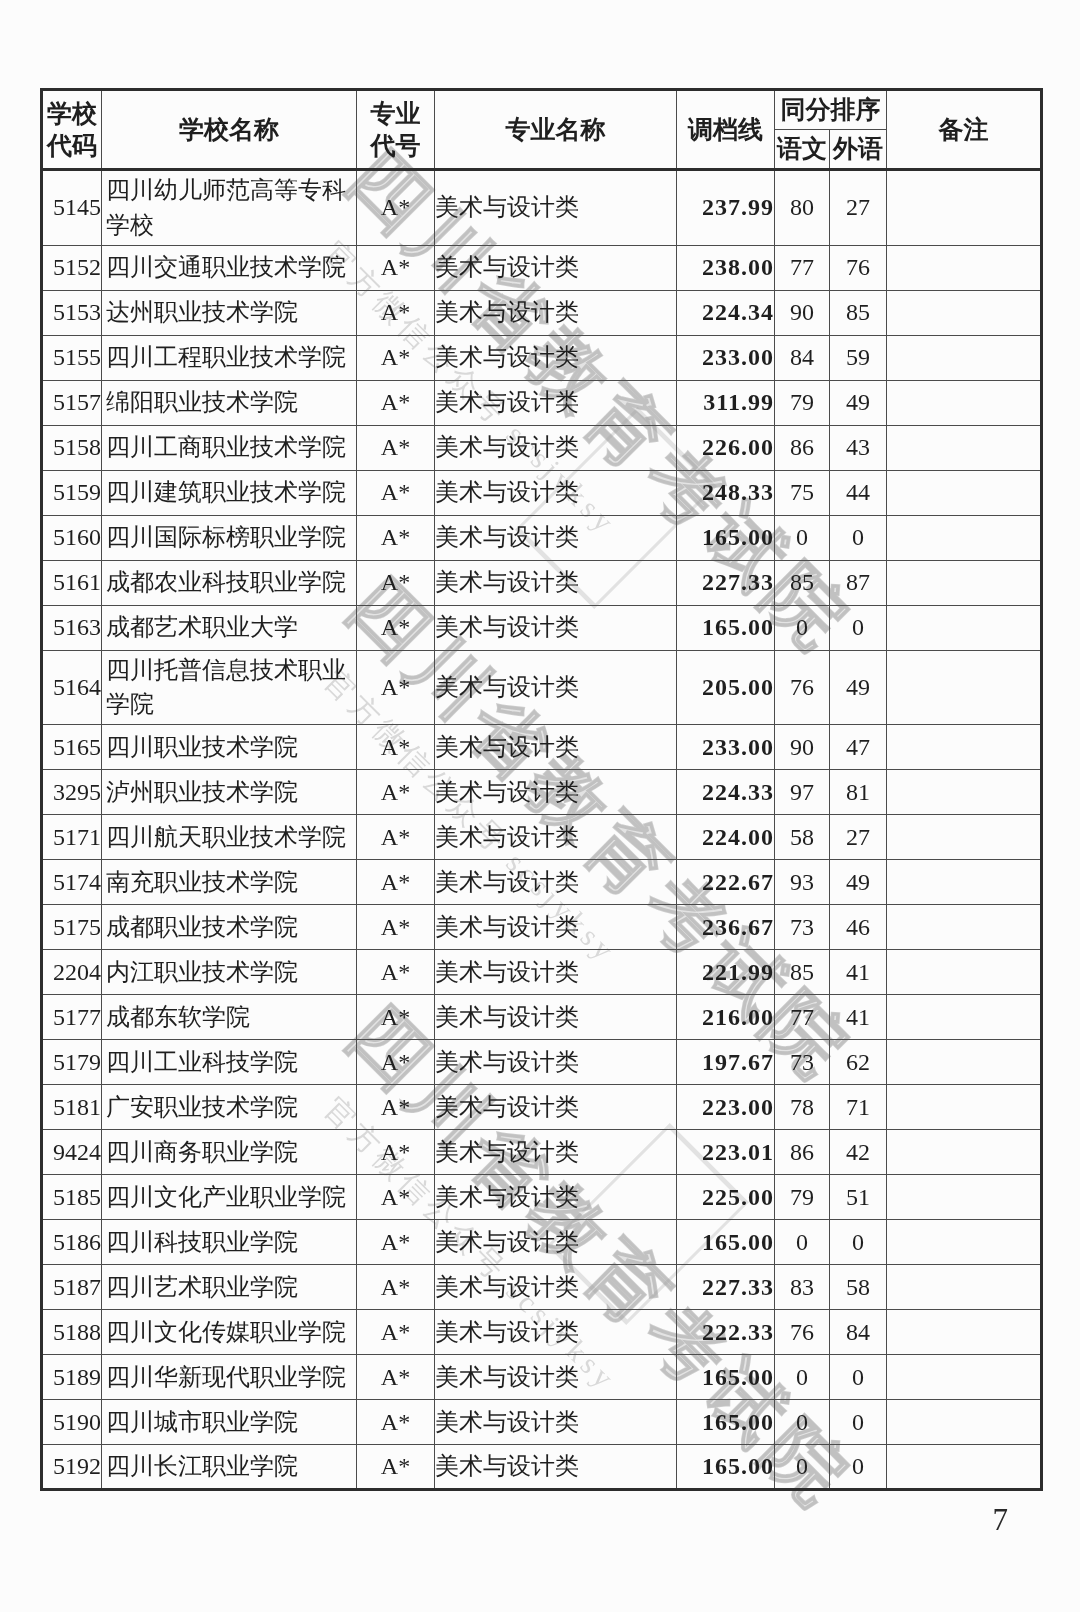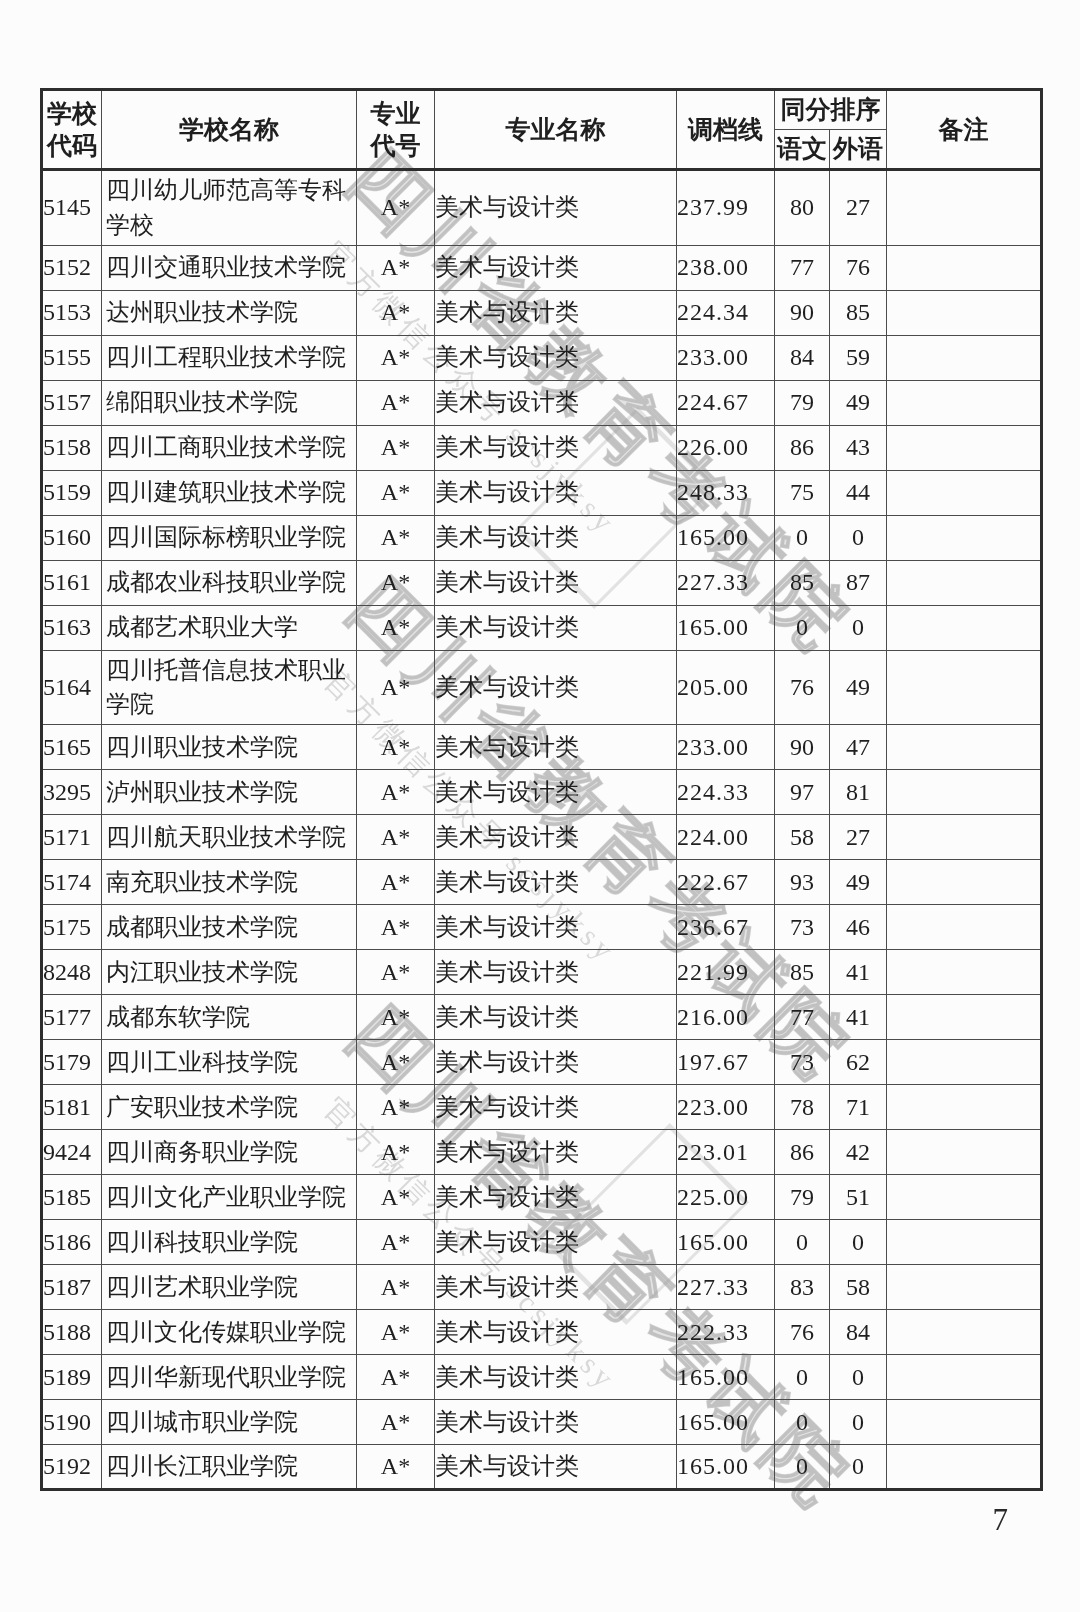--- a/index.html
+++ b/index.html
@@ -72,25 +72,25 @@
   }
   .score-table thead { border-bottom: 3px solid #2d2d2d; }
   .score-table thead tr:nth-child(1) th { height: 40px; }
   .score-table thead tr:nth-child(2) th { height: 40px; }
   .score-table tbody tr { height: 45px; }
   .score-table tbody td {
     font-size: 24px;
     vertical-align: middle;
     line-height: 1.45;
   }
-  td.c-code   { text-align: left; }
+  td.c-code   { text-align: right; }
   td.c-school { text-align: left; padding: 2px 2px 2px 4px; font-family: Liberation Serif, serif; }
   td.c-mcode  { text-align: center; }
   td.c-major  { text-align: left; }
-  td.c-score  { text-align: left; font-weight: 400; letter-spacing: 1px; }
+  td.c-score  { text-align: right; font-weight: 700; letter-spacing: 1px; }
   td.c-chn, td.c-fl { text-align: center; }
   td.c-remark { }
 
   
   .page-number {
     position: absolute;
     right: 72px;
     top: 1502px;
     font-size: 31px;
     color: #2a2a2a;
@@ -185,21 +185,21 @@
     <td class="c-score">233.00</td>
     <td class="c-chn">84</td>
     <td class="c-fl">59</td>
     <td class="c-remark"></td>
   </tr>
         <tr>
     <td class="c-code">5157</td>
     <td class="c-school">绵阳职业技术学院</td>
     <td class="c-mcode">A*</td>
     <td class="c-major">美术与设计类</td>
-    <td class="c-score">224.67</td>
+    <td class="c-score">311.99</td>
     <td class="c-chn">79</td>
     <td class="c-fl">49</td>
     <td class="c-remark"></td>
   </tr>
         <tr>
     <td class="c-code">5158</td>
     <td class="c-school">四川工商职业技术学院</td>
     <td class="c-mcode">A*</td>
     <td class="c-major">美术与设计类</td>
     <td class="c-score">226.00</td>
@@ -301,21 +301,21 @@
     <td class="c-code">5175</td>
     <td class="c-school">成都职业技术学院</td>
     <td class="c-mcode">A*</td>
     <td class="c-major">美术与设计类</td>
     <td class="c-score">236.67</td>
     <td class="c-chn">73</td>
     <td class="c-fl">46</td>
     <td class="c-remark"></td>
   </tr>
         <tr>
-    <td class="c-code">8248</td>
+    <td class="c-code">2204</td>
     <td class="c-school">内江职业技术学院</td>
     <td class="c-mcode">A*</td>
     <td class="c-major">美术与设计类</td>
     <td class="c-score">221.99</td>
     <td class="c-chn">85</td>
     <td class="c-fl">41</td>
     <td class="c-remark"></td>
   </tr>
         <tr>
     <td class="c-code">5177</td>

